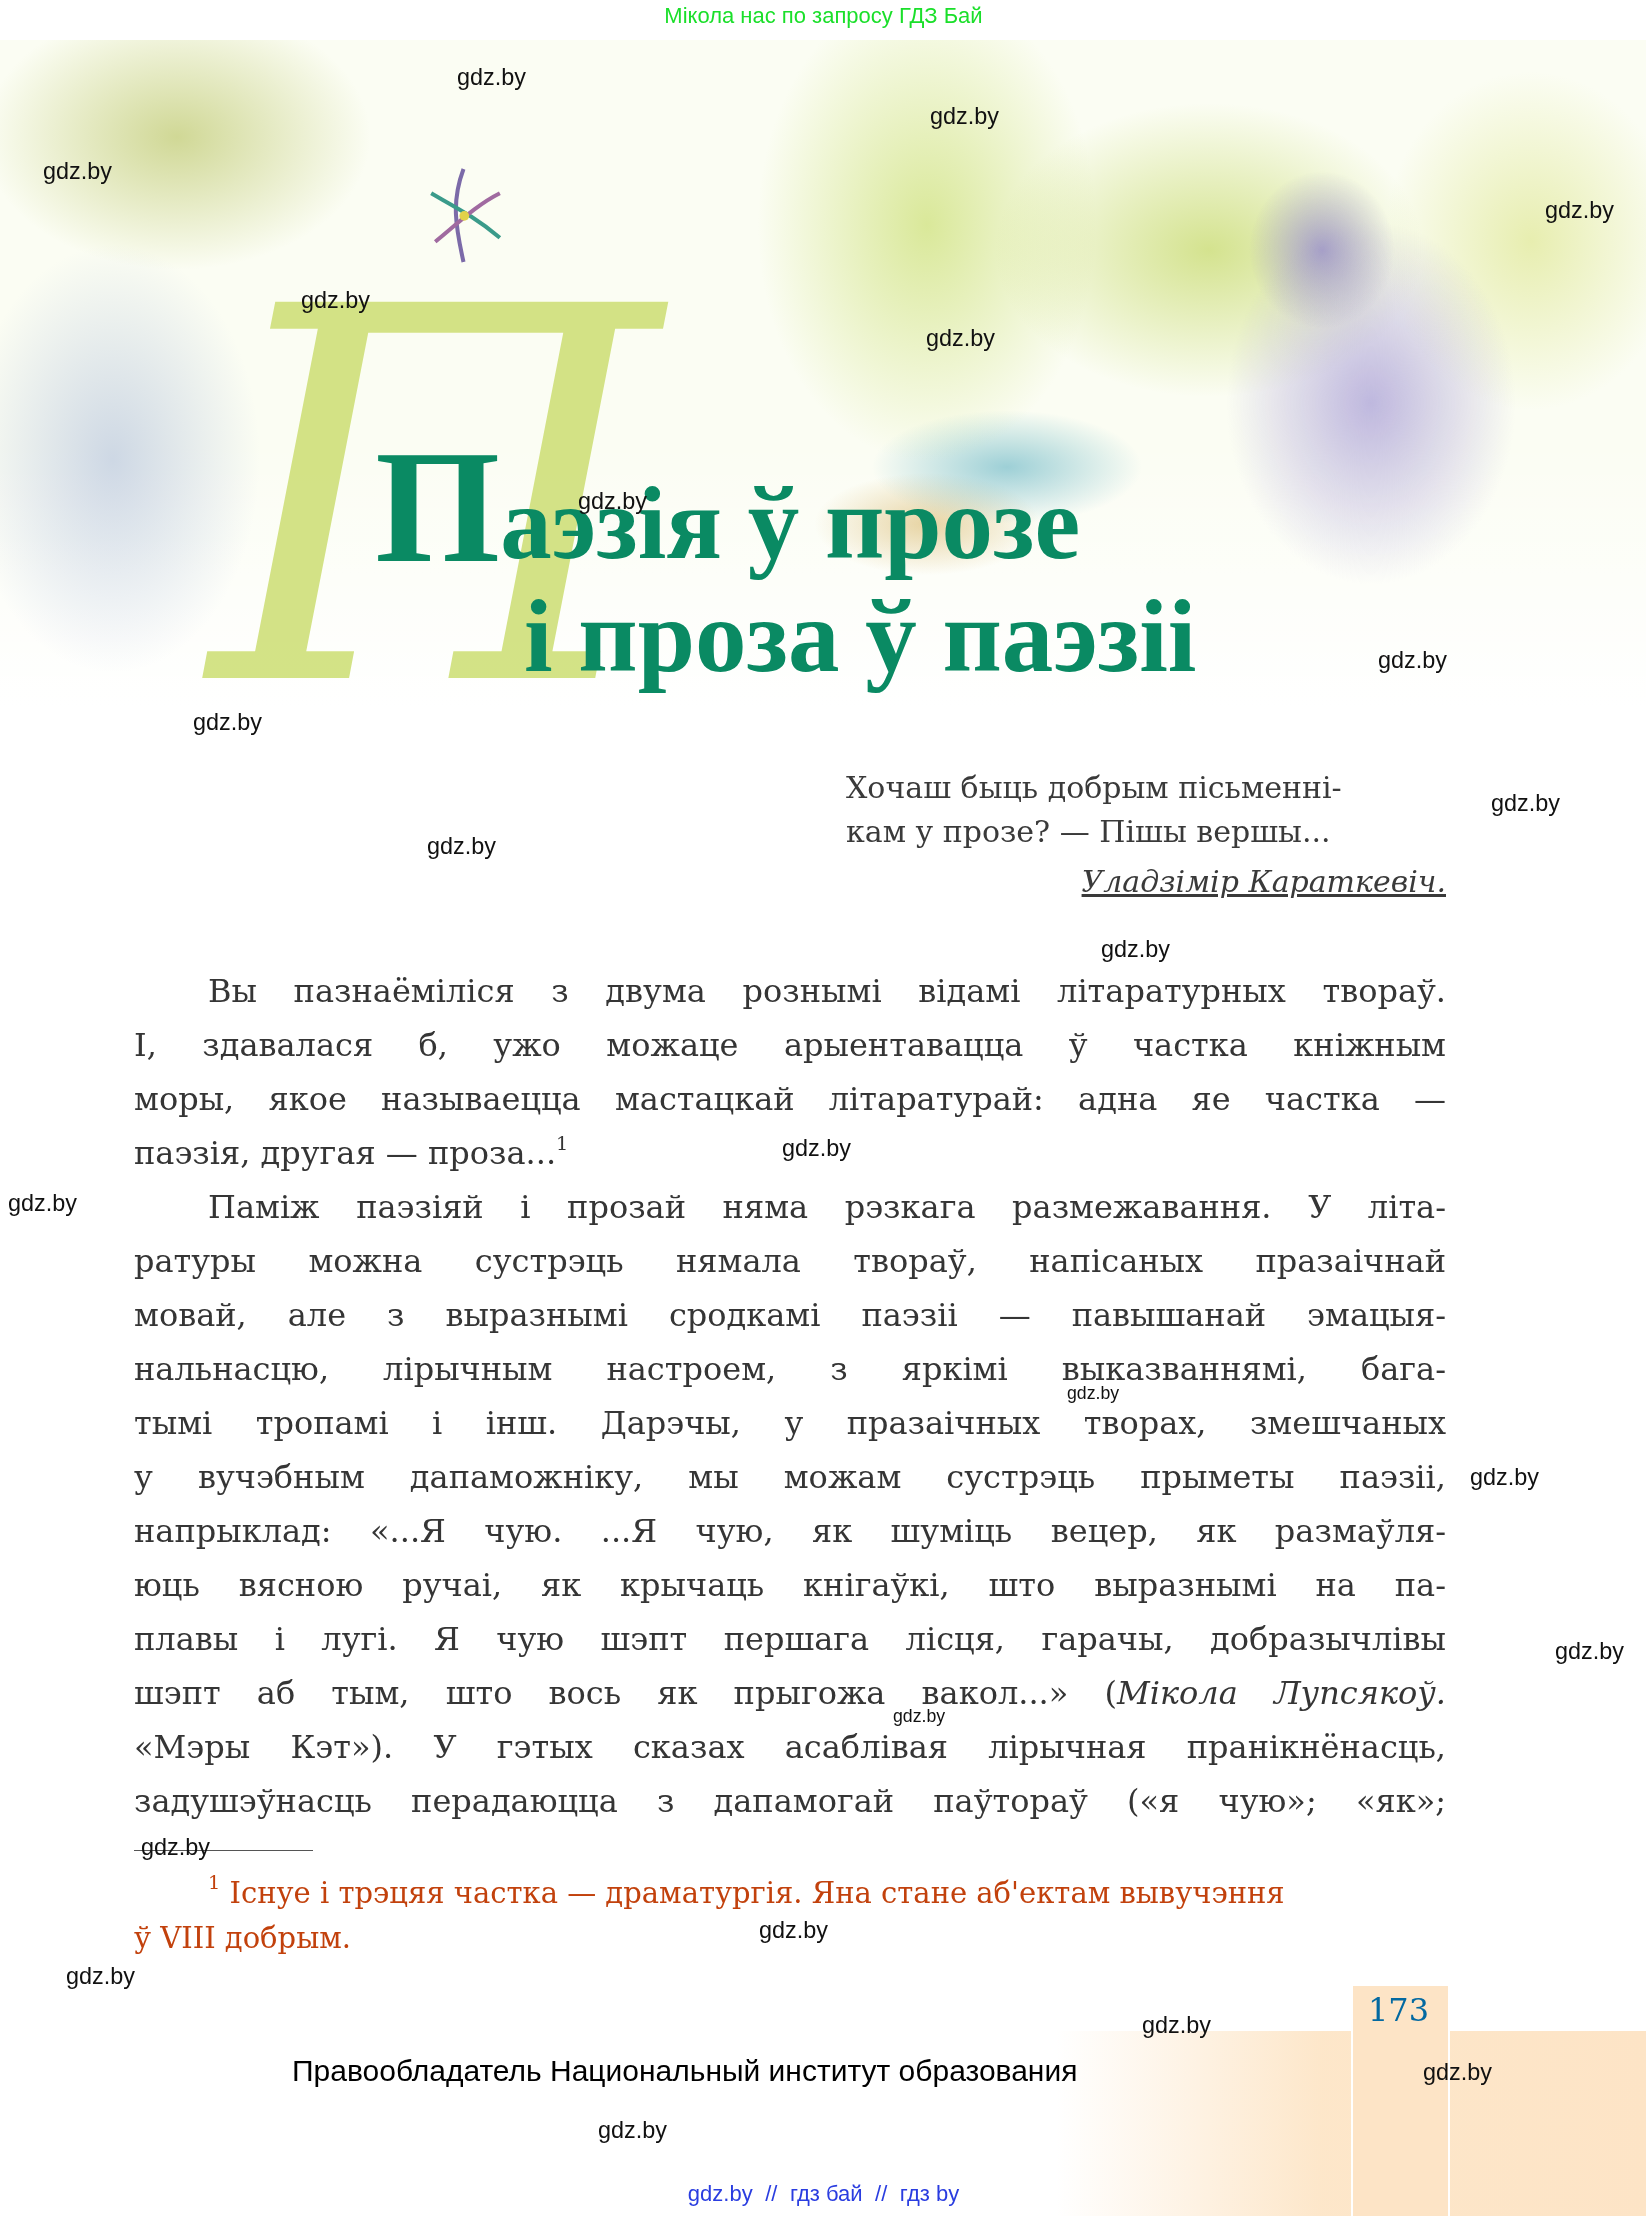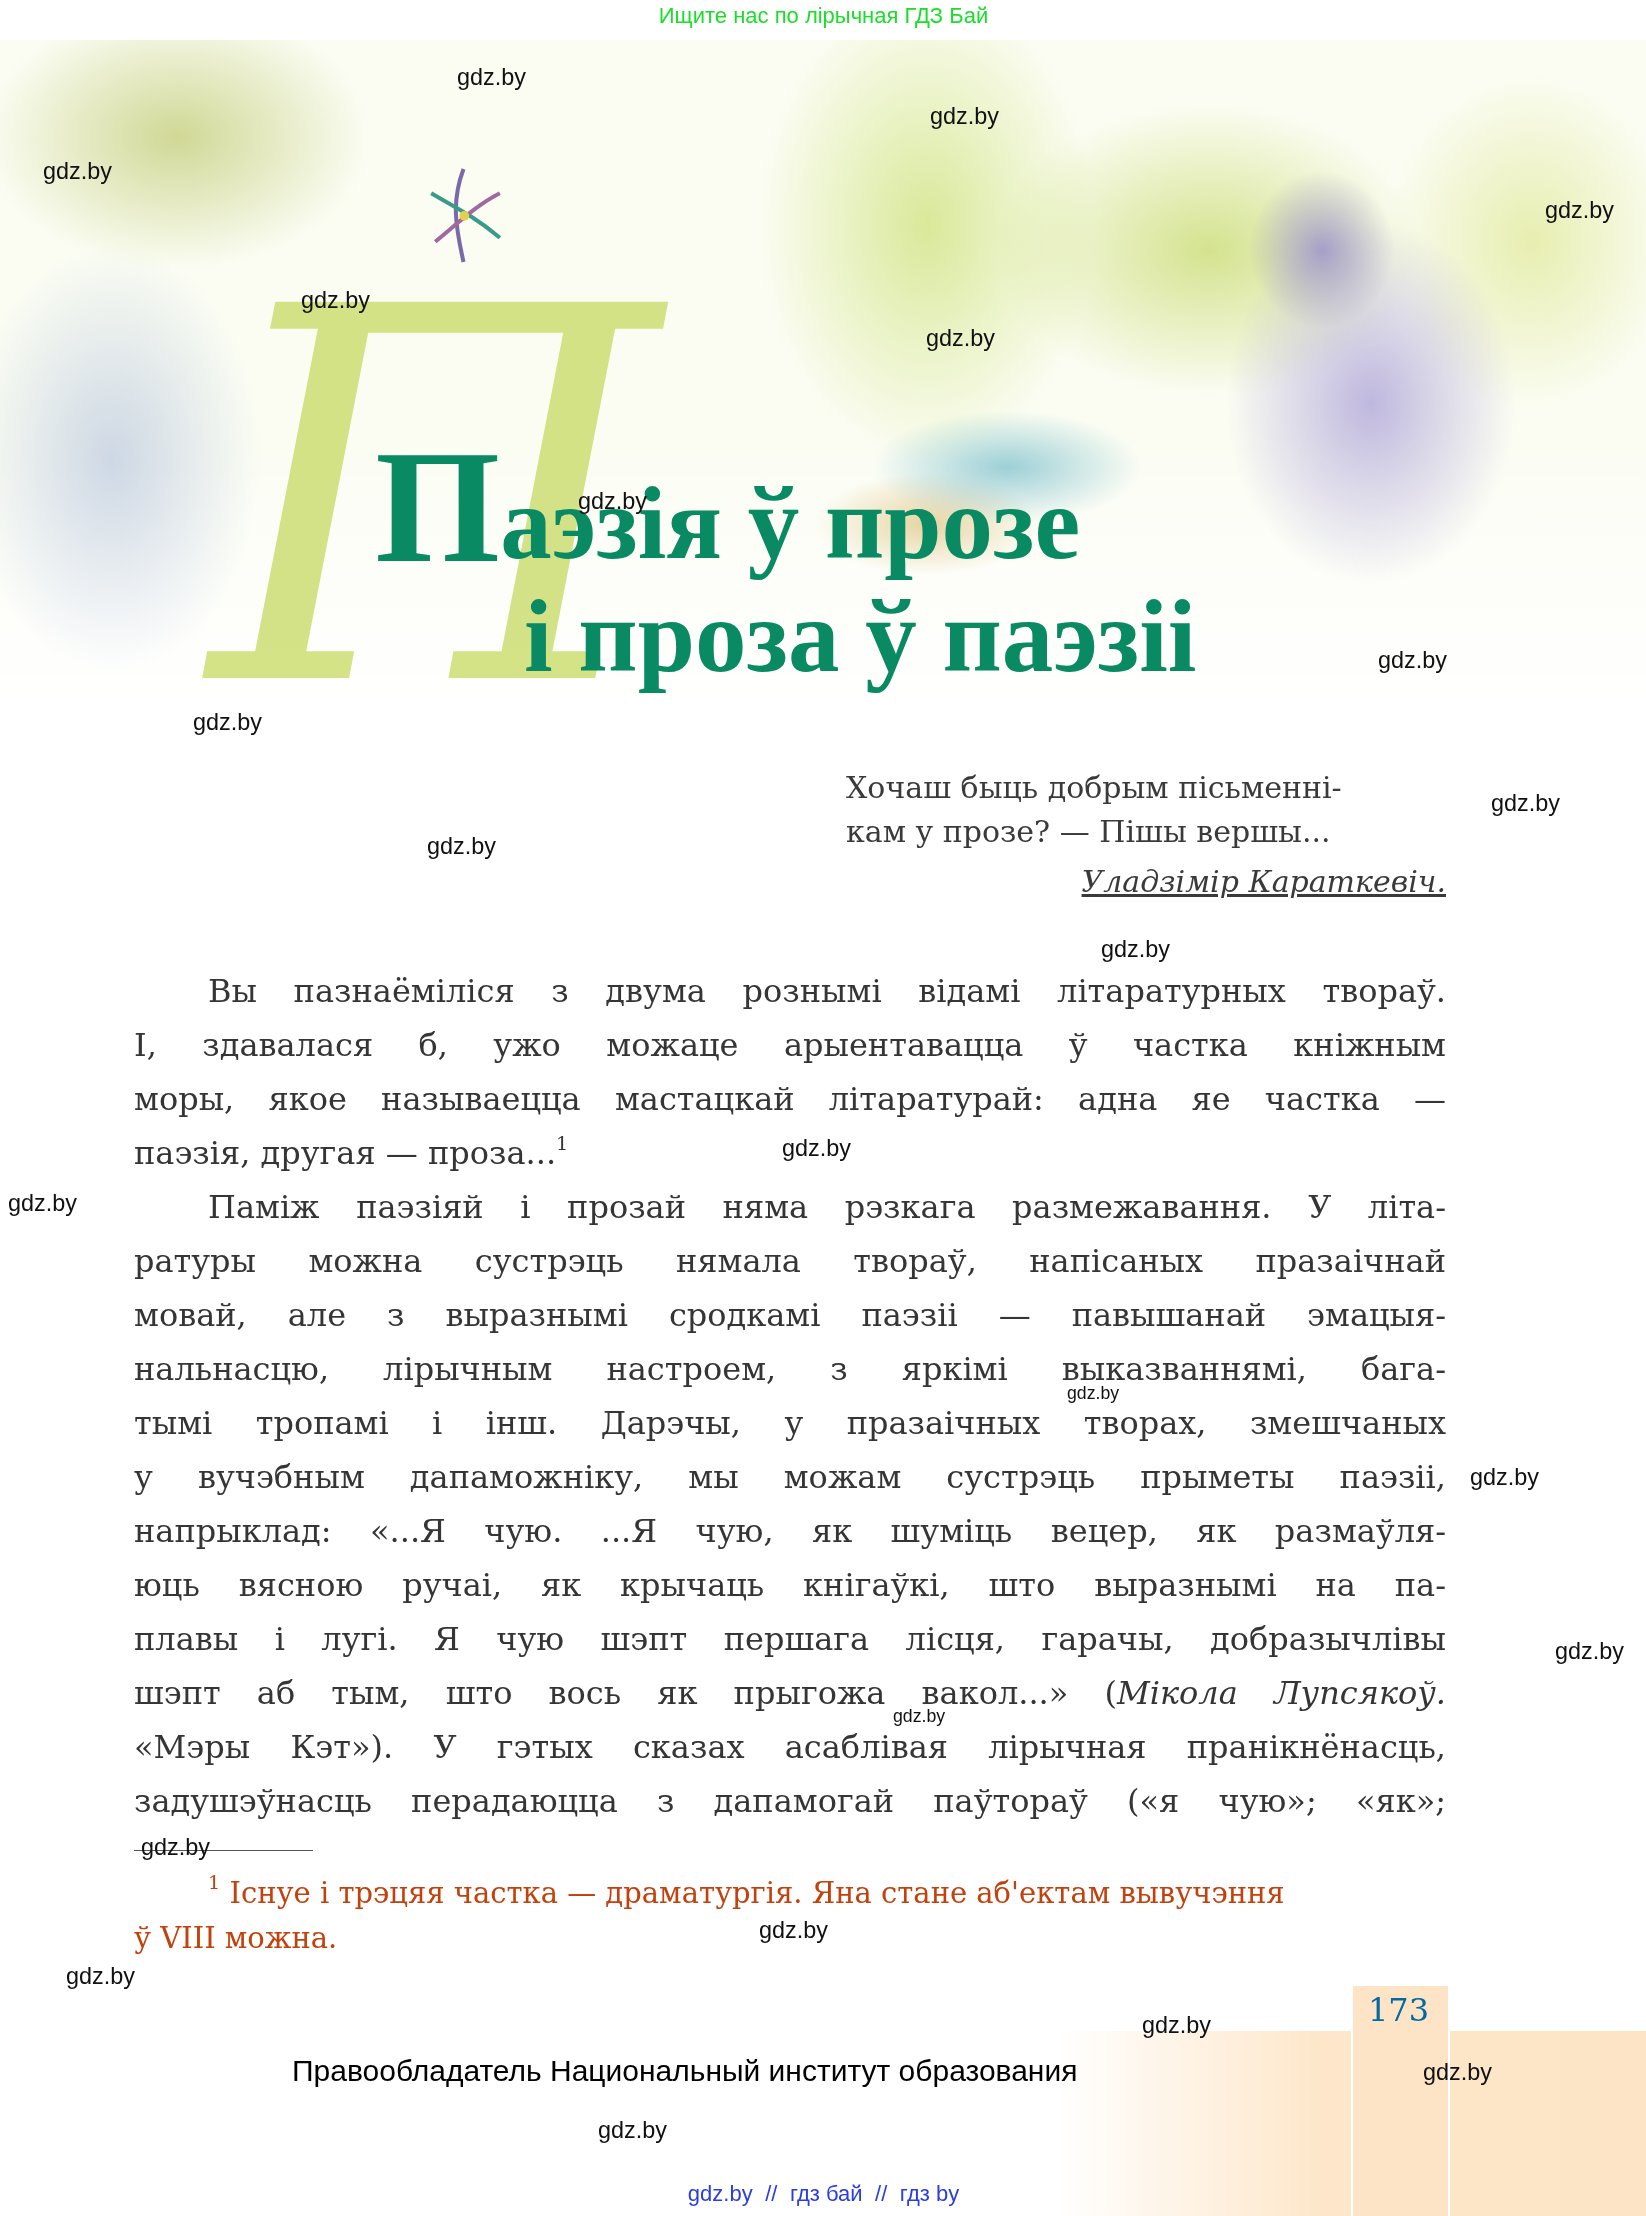--- a/index.html
+++ b/index.html
@@ -101,21 +101,21 @@
   .bottom-links span { margin:0 3.2px; }
   .wm {
     position:absolute; font-family:"Liberation Sans", sans-serif; font-size:23.4px;
     color:#111; white-space:nowrap;
   }
   .wm.small { font-size:17.7px; }
 </style>
 </head>
 <body>
 
-<div class="top-banner">Ищите нас по лірычная ГДЗ Бай</div>
+<div class="top-banner">Мікола нас по запросу ГДЗ Бай</div>
 
 <div class="illustration">
   <div class="figure-woman"></div>
   <svg class="flower" viewBox="0 0 110 130">
     <path d="M55 10 C40 50 45 80 55 125" stroke="#7b6aa8" stroke-width="5" fill="none"></path>
     <path d="M15 40 C50 60 70 70 100 95" stroke="#3a9b8a" stroke-width="5" fill="none"></path>
     <path d="M20 100 C45 80 70 55 100 40" stroke="#a06aa0" stroke-width="5" fill="none"></path>
     <circle cx="56" cy="68" r="6" fill="#e2d24a"></circle>
   </svg>
 </div>
@@ -152,21 +152,21 @@
     <span class="line">плавы і лугі. Я чую шэпт першага лісця, гарачы, добразычлівы</span>
     <span class="line"><span>шэпт аб тым, што вось як прыгожа вакол...» (</span><i>Мікола Лупсякоў.</i></span>
     <span class="line">«Мэры Кэт»). У гэтых сказах асаблівая лірычная пранікнёнасць,</span>
     <span class="line">задушэўнасць перадаюцца з дапамогай паўтораў («я чую»; «як»;</span>
   </div>
 </div>
 
 <div class="footnote-rule"></div>
 <div class="footnote">
   <span class="l1"><sup>1</sup><span> Існуе і трэцяя частка — драматургія. Яна стане аб'ектам вывучэння</span></span>
-  <span class="l2">ў VIII можна.</span>
+  <span class="l2">ў VIII добрым.</span>
 </div>
 
 <div class="page-box-bg"></div>
 <div class="page-box"></div>
 <div class="page-number">173</div>
 
 <div class="copyright">Правообладатель Национальный институт образования</div>
 
 <div class="bottom-links">
   <span>gdz.by</span>

